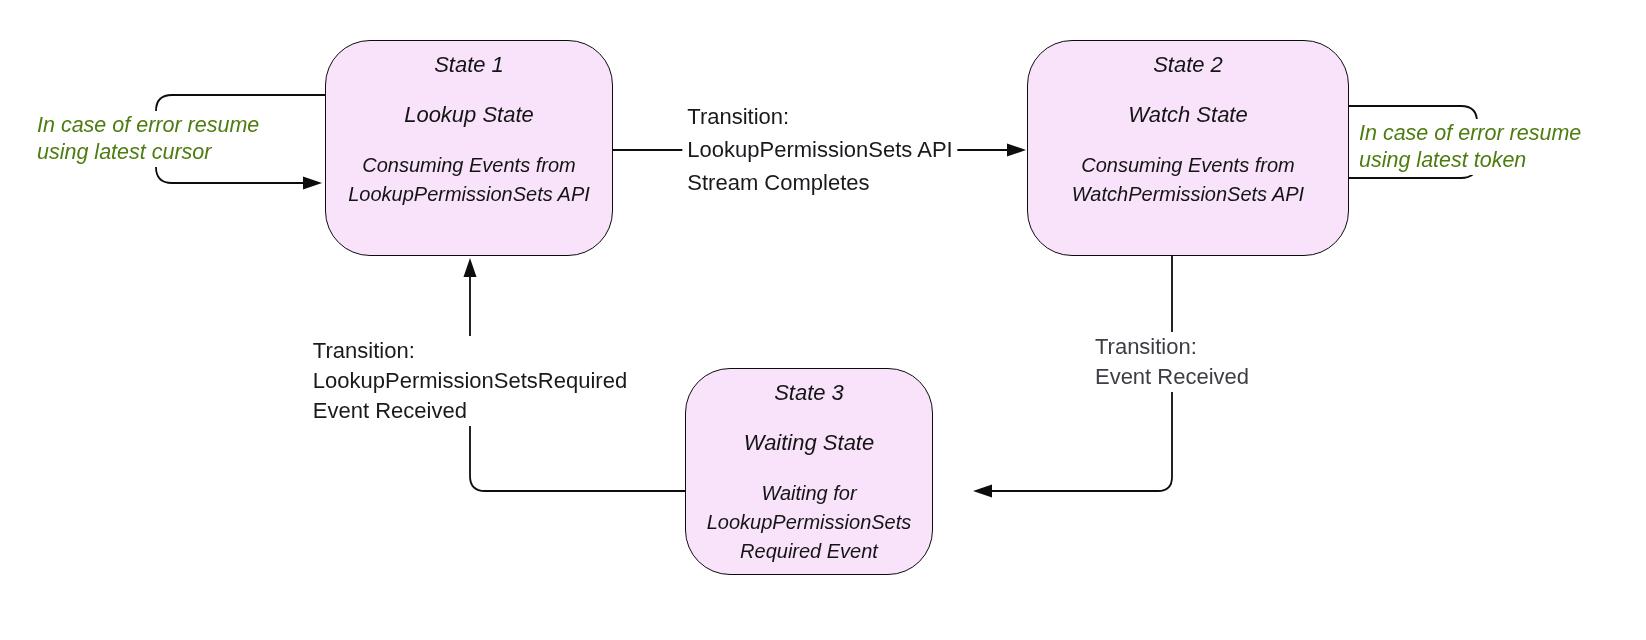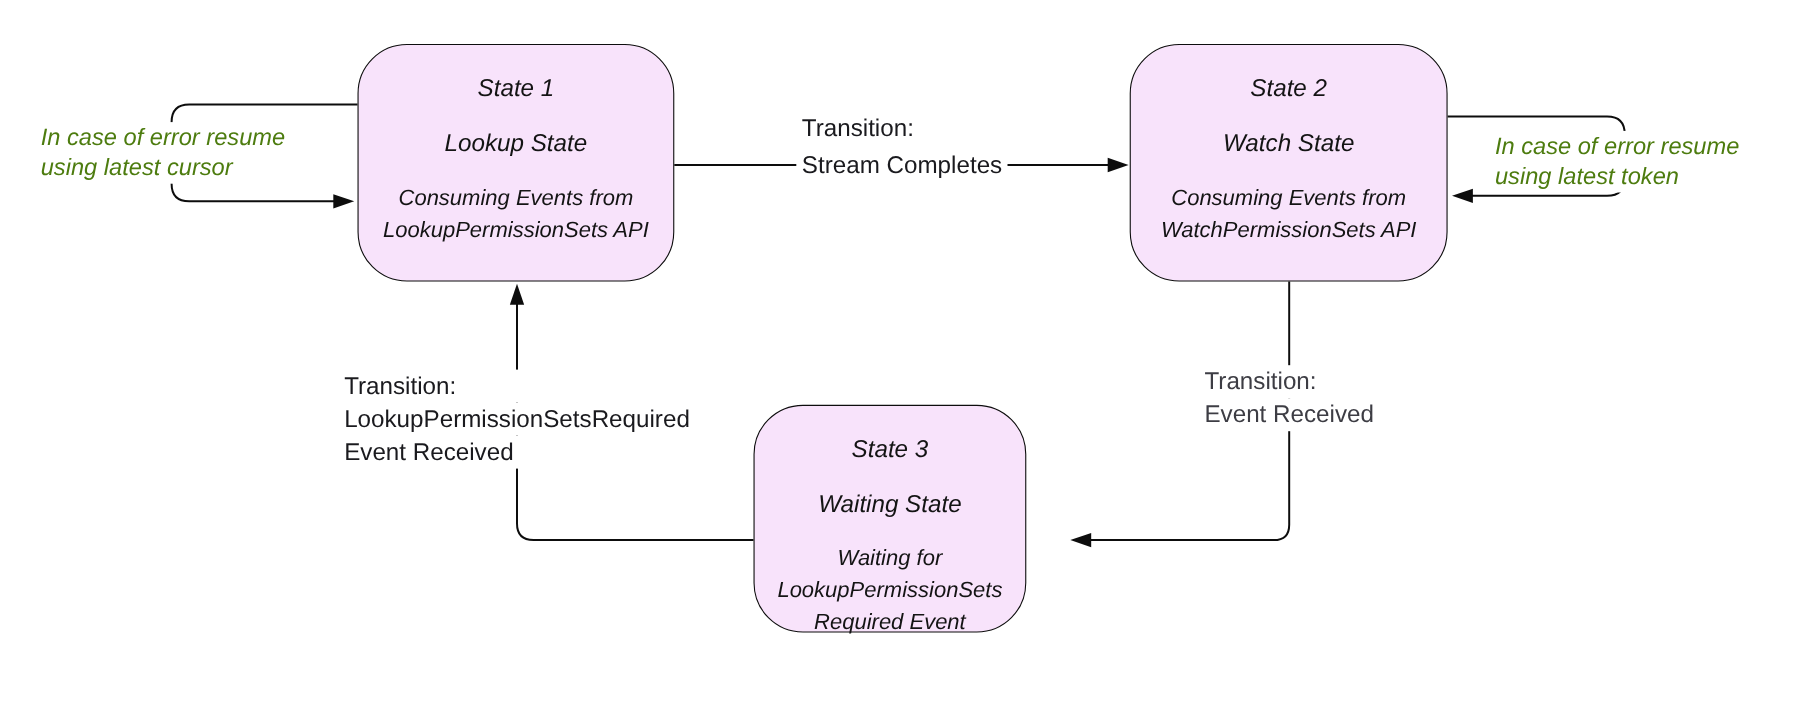--- a/index.html
+++ b/index.html
@@ -12,21 +12,21 @@
   .arrows path{fill:none;stroke:#0d0d0d;stroke-width:1.8;}
   .arrows polygon{fill:#0d0d0d;stroke:none;}
 
   .state{
     position:absolute;
     background:#f8e3fb;
     border:1.5px solid #0d0d0d;
     border-radius:45px;
     display:flex;flex-direction:column;align-items:center;
     box-sizing:border-box;
-    padding-top:25px;
+    padding-top:10px;
     font-style:italic;
     text-align:center;
   }
   .s-title{font-size:22px;line-height:28px;}
   .s-name{font-size:22px;line-height:28px;font-weight:400;margin-top:22px;}
   .s-desc{font-size:20px;line-height:29px;margin-top:22px;max-width:252px;}
 
   .tlabel{
     position:absolute;transform:translateX(-50%);
     font-size:22px;white-space:nowrap;
@@ -65,34 +65,35 @@
   <path d="M 685 491 H 485 Q 470 491 470 476 V 276"></path>
   <polygon points="470,258 463.5,277 476.5,277"></polygon>
 </svg>
 
 <div class="state" style="left:325px;top:40px;width:288px;height:216px;">
   <div class="s-title">State 1</div>
   <div class="s-name">Lookup State</div>
   <div class="s-desc">Consuming Events from LookupPermissionSets API</div>
 </div>
 
-<div class="state" style="left:1027px;top:40px;width:289px;height:216px;">
+<div class="state" style="left:1027px;top:40px;width:322px;height:216px;">
   <div class="s-title">State 2</div>
   <div class="s-name">Watch State</div>
   <div class="s-desc">Consuming Events from WatchPermissionSets API</div>
 </div>
 
 <div class="state" style="left:685px;top:368px;width:248px;height:207px;">
   <div class="s-title">State 3</div>
   <div class="s-name">Waiting State</div>
   <div class="s-desc">Waiting for LookupPermissionSets Required Event</div>
 </div>
 
 <div class="tlabel t1">
   <div class="row">Transition:</div>
+  <div class="row">LookupPermissionSets API</div>
   <div class="row">Stream Completes</div>
 </div>
 
 <div class="tlabel t2">
   <div class="row">Transition:</div>
   <div class="row">Event Received</div>
 </div>
 
 <div class="tlabel t3">
   <div class="row">Transition:</div>

